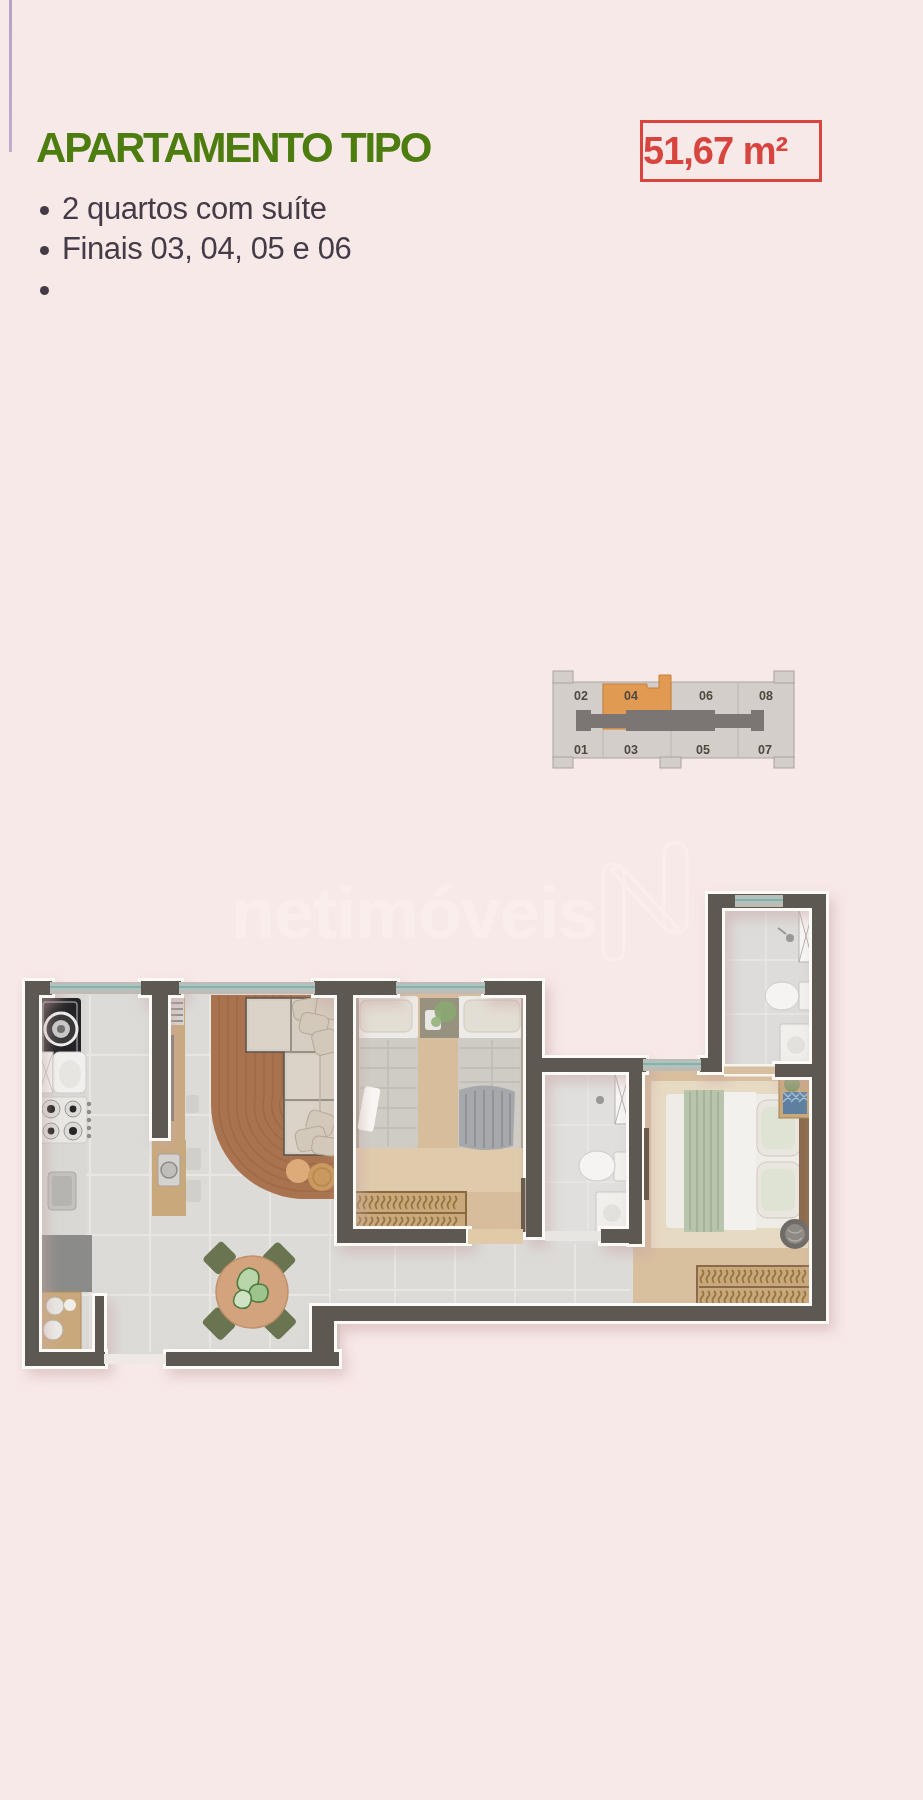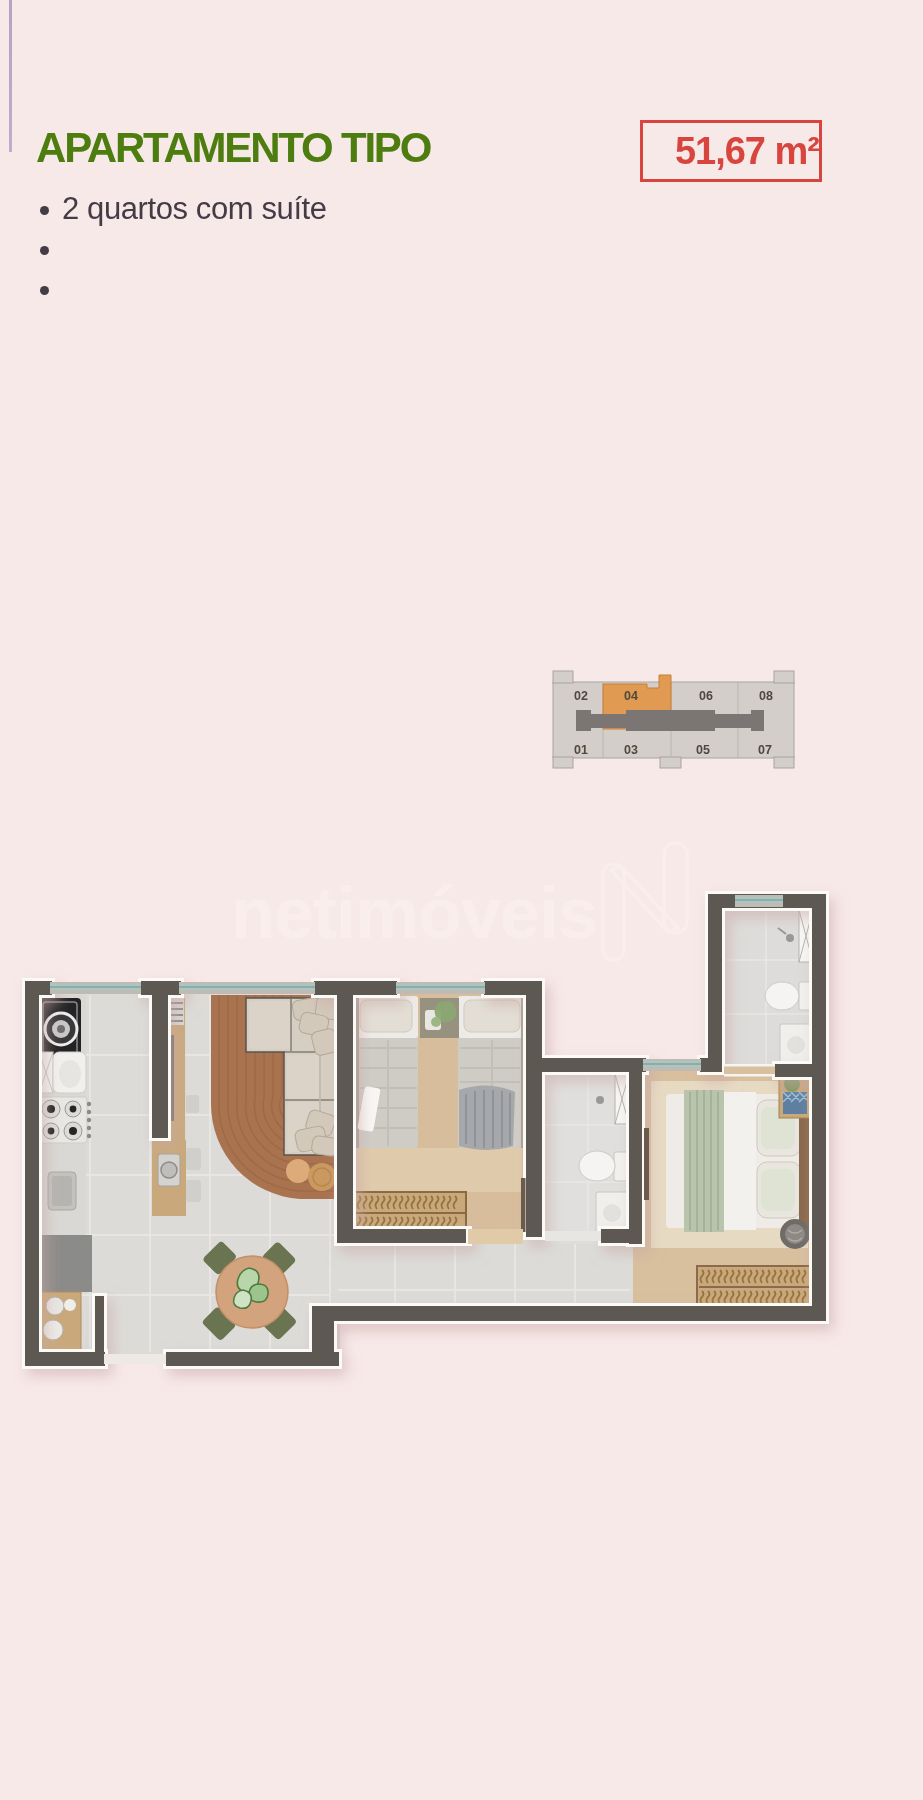--- a/index.html
+++ b/index.html
@@ -7,28 +7,29 @@
        font-family:"Liberation Sans", sans-serif;}
   .abs{position:absolute;}
 </style>
 </head>
 <body>
 
 <div class="abs" style="left:9px;top:0;width:3px;height:152px;background:linear-gradient(#b5a2c4,#bfadcd);"></div>
 
 <div class="abs" style="left:36px;top:124px;font-size:42px;font-weight:bold;color:#4d7c0f;letter-spacing:-2.2px;">APARTAMENTO TIPO</div>
 
-<div class="abs" style="left:640px;top:120px;width:182px;height:62px;border:3px solid #d8453f;box-sizing:border-box;text-align:right;line-height:57px;font-size:38px;font-weight:bold;color:#d8453f;letter-spacing:-1px;">51,67 m²</div>
+<div class="abs" style="left:640px;top:120px;width:182px;height:62px;border:3px solid #d8453f;box-sizing:border-box;text-align:left;line-height:57px;font-size:38px;font-weight:bold;color:#d8453f;letter-spacing:-1px;">51,67 m²</div>
 
 <div class="abs" style="left:40px;top:206px;width:9px;height:9px;border-radius:50%;background:#453b46;"></div>
 <div class="abs" style="left:40px;top:246px;width:9px;height:9px;border-radius:50%;background:#453b46;"></div>
 <div class="abs" style="left:40px;top:286px;width:9px;height:9px;border-radius:50%;background:#453b46;"></div>
 
 <div class="abs" style="left:62px;top:189px;font-size:31px;color:#453b46;line-height:40px;letter-spacing:-0.4px;">
   <div>2 quartos com suíte</div>
+  <div>Finais 03, 04, 05 e 06</div>
 </div>
 
 <svg class="abs" style="left:0;top:0;" width="923" height="1800" viewBox="0 0 923 1800">
 
 <g id="keyplan">
 
   <g>
     <rect x="553" y="682" width="241" height="76" fill="#d3cec9" stroke="#aaa39e" stroke-width="1"></rect>
     <rect x="553" y="671" width="20" height="12" fill="#d3cec9" stroke="#aaa39e" stroke-width="1"></rect>
     <rect x="774" y="671" width="20" height="12" fill="#d3cec9" stroke="#aaa39e" stroke-width="1"></rect>

